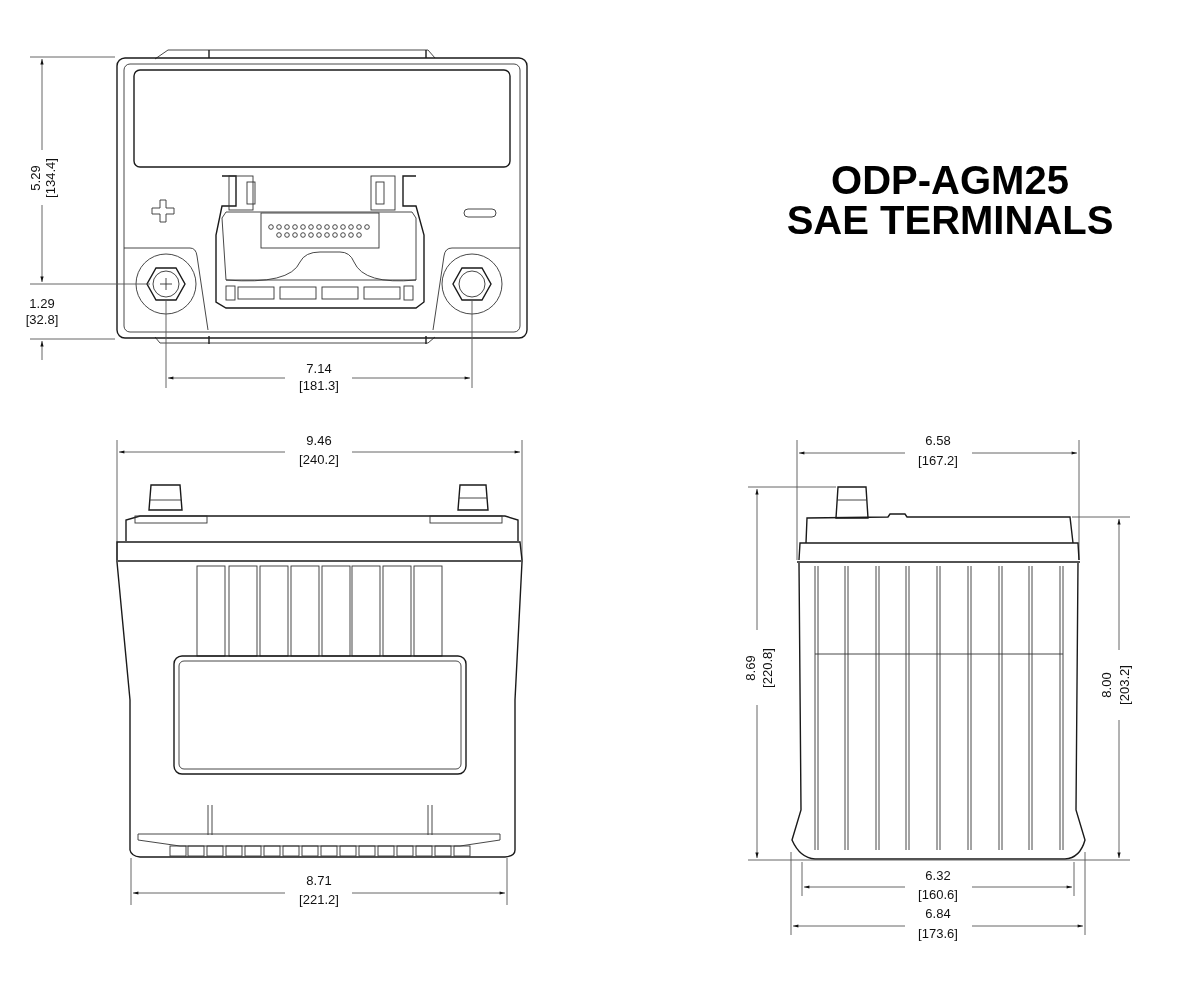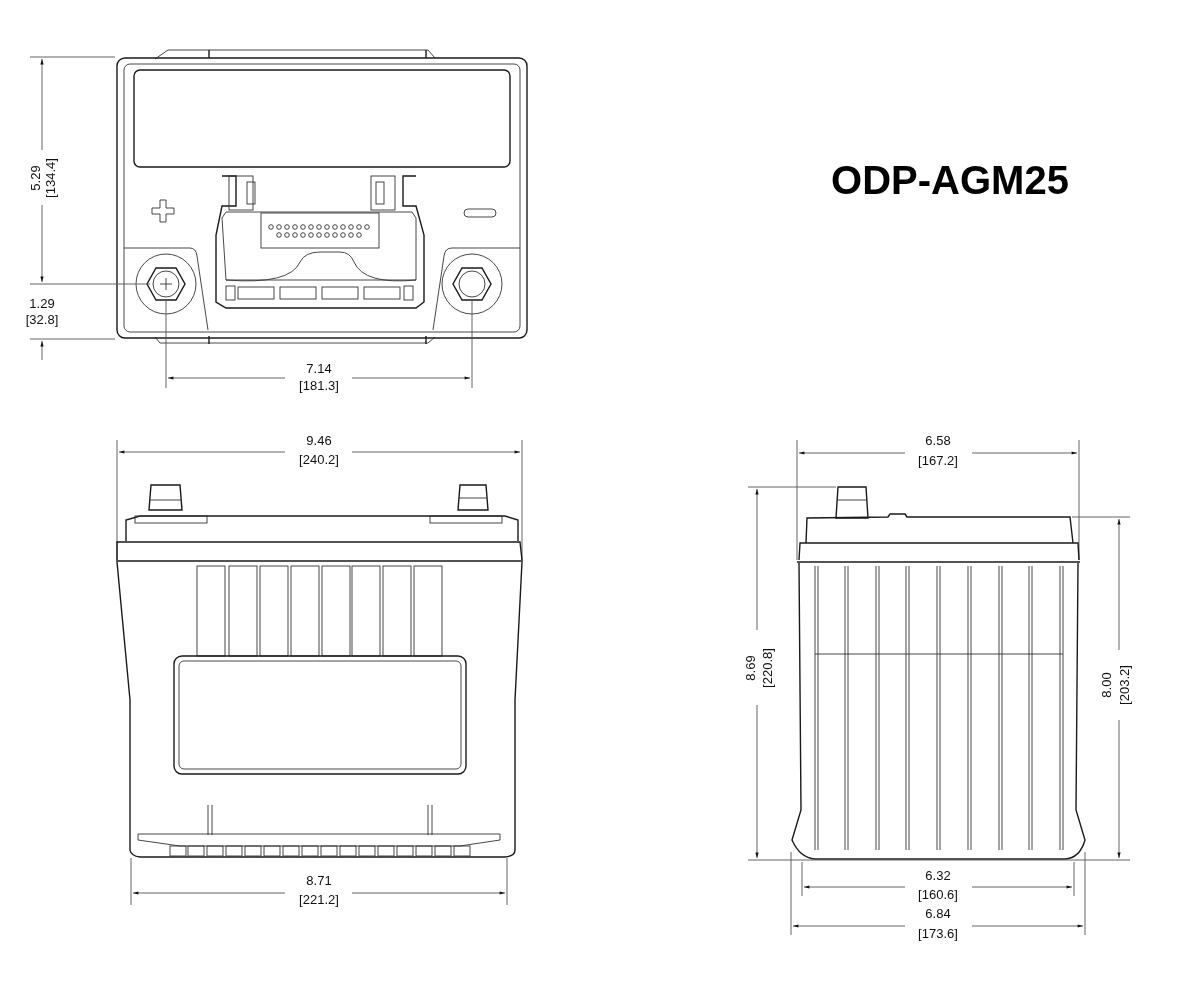--- a/index.html
+++ b/index.html
@@ -13,20 +13,21 @@
   .title { position: absolute; left: 740px; top: 160px; width: 420px;
            text-align: center; font-weight: bold; font-size: 40px; line-height: 40px;
            color: #000; font-family: "Liberation Sans", sans-serif; }
   .title div { margin: 0; }
 </style>
 </head>
 <body>
 
 <div class="title">
   <div>ODP-AGM25</div>
+  <div>SAE TERMINALS</div>
 </div>
 
 <svg id="drawing" width="1200" height="1000" viewBox="0 0 1200 1000" xmlns="http://www.w3.org/2000/svg">
   <defs>
     <marker id="arr" viewBox="0 0 10 10" refX="10" refY="5" markerWidth="9" markerHeight="6" orient="auto-start-reverse">
       <path d="M0,2 L10,5 L0,8 z" fill="#111"></path>
     </marker>
   </defs>
 
   <g>

